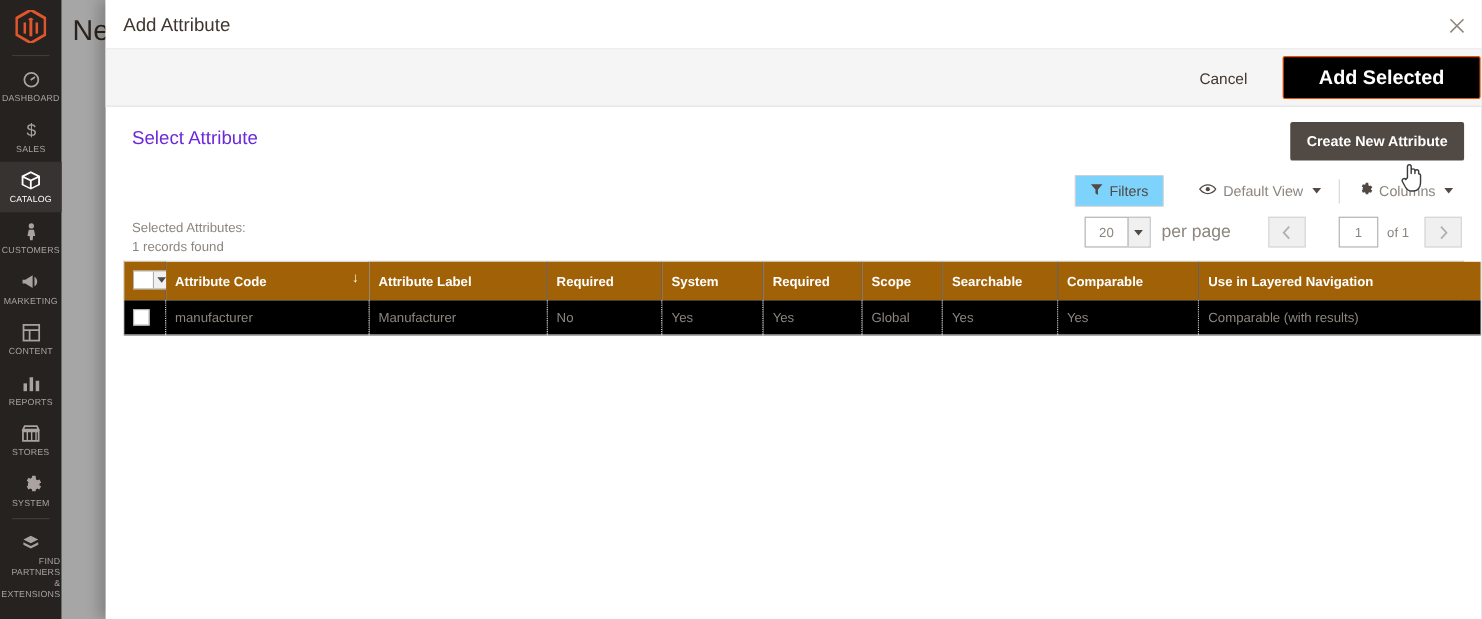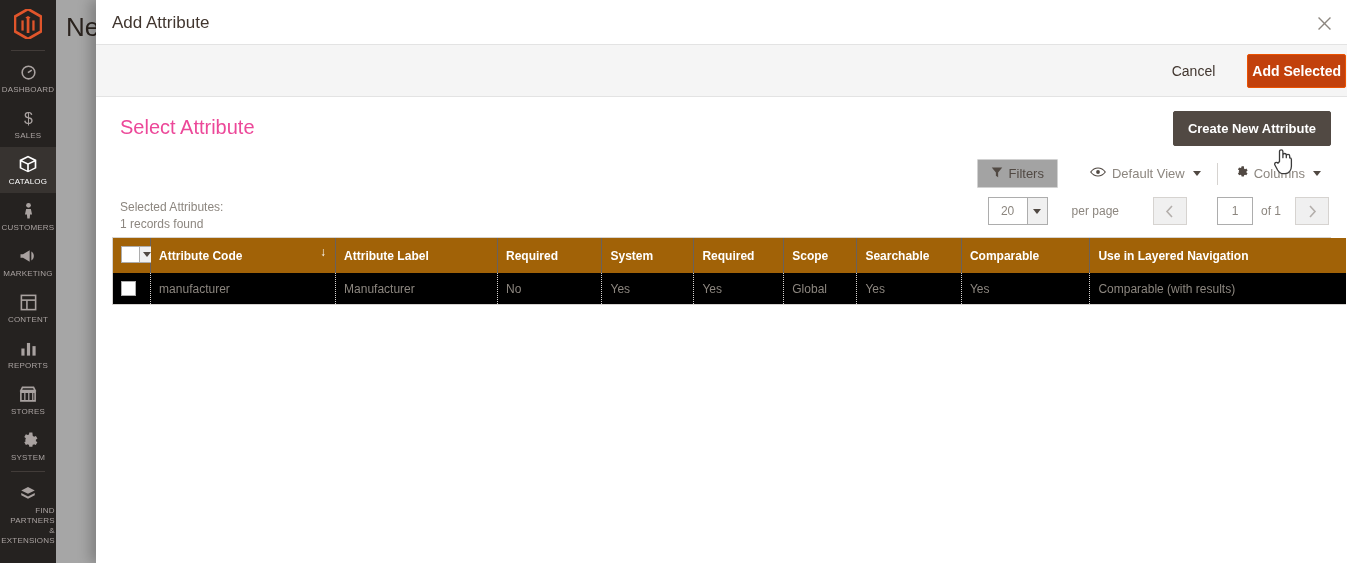--- a/index.html
+++ b/index.html
@@ -76,50 +76,50 @@
     border-bottom: 1px solid #e3e3e3;
     display: flex; align-items: center; justify-content: flex-end;
     padding-right: 1px;
   }
   .btn-cancel {
     background: transparent; border: 0; color: #41362f;
     font-size: 14px; cursor: pointer; padding: 6px 14px; margin-right: 18px;
     font-family: inherit;
   }
   .btn-primary {
-    background: #c2410c; border: 1px solid #eb5202; color: #ffffff;
-    font-size: 14px; font-weight: bold; cursor: pointer;
-    padding: 8px 4px; font-family: inherit; border-radius: 2px;
+    background: #000000; border: 1px solid #eb5202; color: #ffffff;
+    font-size: 18px; font-weight: bold; cursor: pointer;
+    padding: 8px 32px; font-family: inherit; border-radius: 2px;
   }
 
   
   .content { position: relative; padding: 0 16px; }
 
   .content-head {
     position: relative; height: 60px;
   }
   .section-title {
     position: absolute; left: 8px; top: 19px;
-    font-size: 20px; color: #ec4899; font-weight: 400;
+    font-size: 17px; color: #6d28d9; font-weight: 400;
   }
   .btn-secondary {
     position: absolute; right: 0; top: 14px;
     background: #514943; border: 1px solid #514943; color: #ffffff;
     font-size: 13px; font-weight: bold; cursor: pointer;
     padding: 9px 14px; font-family: inherit; border-radius: 2px;
   }
 
   
   .grid-toolbar { position: relative; height: 40px; }
   .toolbar-right {
     position: absolute; right: 2px; top: 2px;
     display: flex; align-items: center;
   }
   .filters-btn {
-    background: #a3a3a3; border: 1px solid #d1d1d1; color: #514943;
+    background: #7dd3fc; border: 1px solid #d1d1d1; color: #514943;
     font-size: 13px; cursor: pointer; padding: 6px 13px;
     display: flex; align-items: center; gap: 6px; font-family: inherit;
     border-radius: 1px;
   }
   .view-switcher, .columns-ctl {
     display: flex; align-items: center; gap: 6px;
     color: #8c867f; font-size: 13px; cursor: pointer; padding: 6px 8px;
   }
   .view-switcher { margin-left: 24px; }
   .ctl-sep { width: 1px; height: 22px; background: #d6d3d0; margin: 0 8px; }
@@ -145,21 +145,21 @@
     border: 1px solid #adadad; background: #fff; height: 28px;
   }
   .limit-val {
     width: 38px; display: flex; align-items: center; justify-content: center;
     font-size: 12px; color: #8c867f;
   }
   .limit-arrow {
     width: 20px; background: #f0f0f0; border-left: 1px solid #adadad;
     display: flex; align-items: center; justify-content: center;
   }
-  .per-page-lbl { font-size: 12px; color: #8c867f; margin-left: 24px; }
+  .per-page-lbl { font-size: 16px; color: #8c867f; margin-left: 10px; }
   .pg-btn {
     width: 34px; height: 28px; border: 1px solid #d6d3d0; background: #f0f0f0;
     color: #b3aeab; display: flex; align-items: center; justify-content: center;
     cursor: pointer; font-size: 14px;
   }
   .pg-prev { margin-left: 34px; }
   .pg-input {
     width: 36px; height: 28px; border: 1px solid #adadad; background: #fff;
     margin-left: 30px; font-size: 12px; color: #8c867f; text-align: center;
     font-family: inherit;

